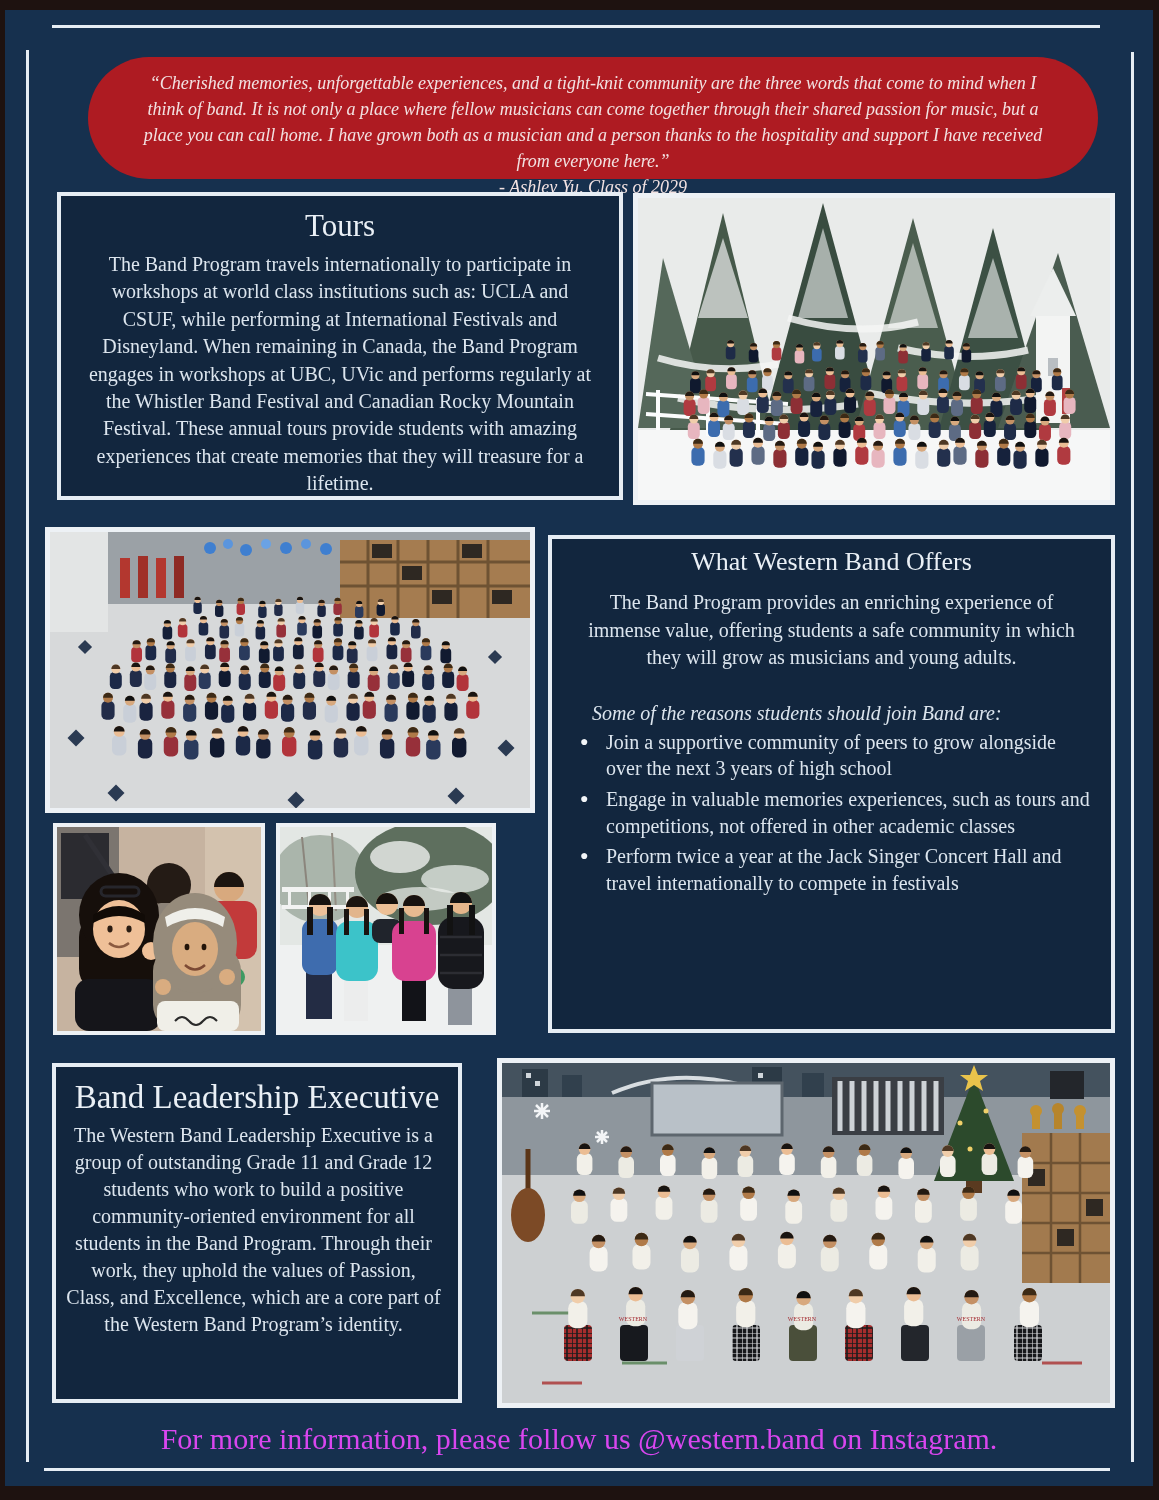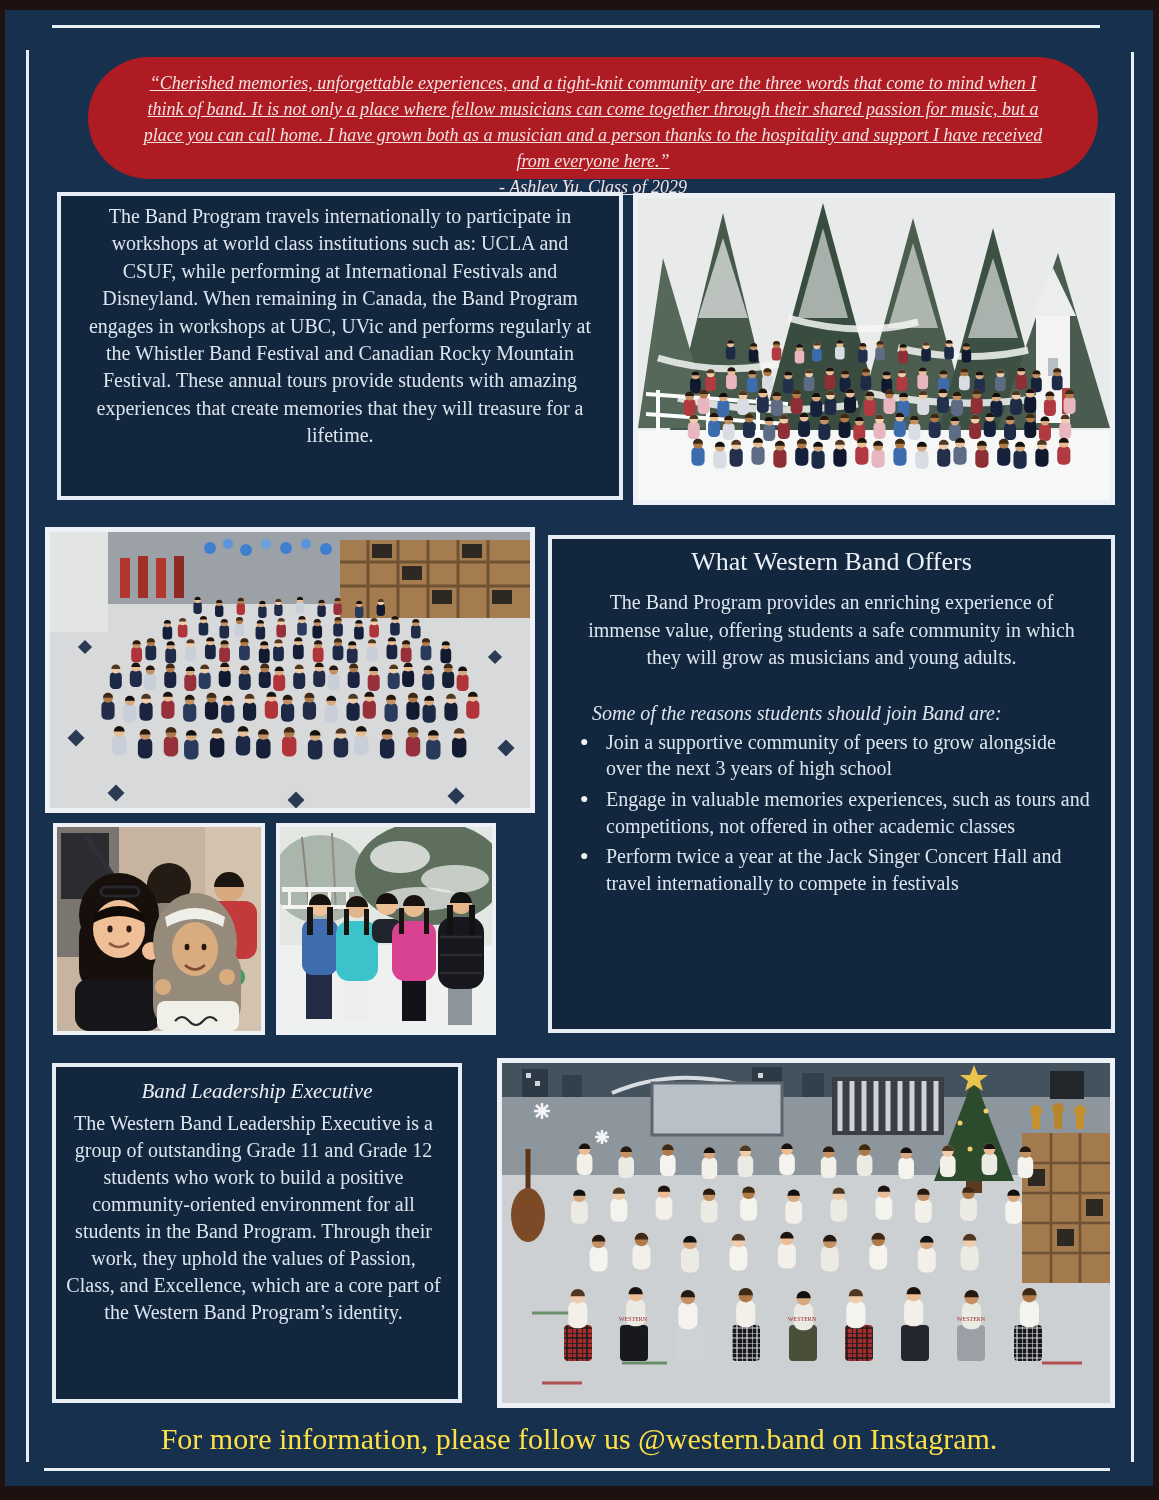--- a/index.html
+++ b/index.html
@@ -7,73 +7,74 @@
         font-family:"Liberation Serif","DejaVu Serif",serif;overflow:hidden;}
   .canvas{position:absolute;left:5px;top:10px;width:1148px;height:1476px;background:#16304E;overflow:hidden;}
   .line{position:absolute;background:#E6EDF4;}
   #line-top{left:47px;top:15px;width:1048px;height:3px;}
   #line-left{left:21px;top:40px;width:3px;height:1412px;}
   #line-right{left:1126px;top:42px;width:3px;height:1410px;}
   #line-bottom{left:39px;top:1458px;width:1066px;height:3px;}
 
   .quote-box{position:absolute;left:83px;top:47px;width:1010px;height:122px;background:#AE1B22;
              border-radius:62px;color:#F2E2E2;text-align:center;font-style:italic;
-             font-size:18px;line-height:1.45;padding:0;box-sizing:border-box;text-decoration:underline;}
+             font-size:18px;line-height:1.45;padding:0;box-sizing:border-box;}
   .quote-inner{padding:13px 52px 0 52px;}
 
   .panel{position:absolute;background:#12263E;border:4px solid #E6EDF4;box-sizing:content-box;color:#DCE5EE;}
   .panel h2{margin:0;text-align:center;font-weight:normal;color:#EAF0F6;}
   .panel p{margin:0;text-align:center;}
 
   #tours{left:52px;top:182px;width:558px;height:300px;}
   #tours h2{font-size:31px;margin-top:12px;}
   #tours p{font-size:20px;line-height:1.37;padding:7px 22px 0 22px;}
 
   #offers{left:543px;top:525px;width:559px;height:490px;}
   #offers h2{font-size:26px;margin-top:8px;}
   #offers .intro{font-size:20px;line-height:1.38;padding:12px 28px 0 28px;}
   #offers .reasons{font-size:20px;padding:30px 20px 0 40px;text-align:left;font-style:italic;}
   #offers ul{list-style:none;margin:2px 0 0 8px;padding:0 18px 0 12px;}
   #offers li{position:relative;font-size:20px;line-height:1.33;padding:2px 0 2px 34px;text-align:left;}
   #offers li::before{content:"●";position:absolute;left:8px;top:6px;font-size:14px;color:#F2F5F8;}
 
   #leadership{left:47px;top:1053px;width:402px;height:332px;}
-  #leadership h2{font-size:21px;margin-top:12px;font-style:italic;}
+  #leadership h2{font-size:33px;margin-top:12px;}
   #leadership p{font-size:20px;line-height:1.35;padding:6px 16px 0 9px;}
 
   .photo{position:absolute;background:#ffffff;border:5px solid #EDF1F5;}
   .photo svg{display:block;}
   #photo-snow{left:628px;top:183px;}
   #photo-bandroom{left:40px;top:517px;}
   #photo-hearts{left:48px;top:813px;border-width:4px;}
   #photo-friends{left:271px;top:813px;border-width:4px;}
   #photo-leadership{left:492px;top:1048px;}
 
   .footer{position:absolute;left:0;top:1412px;width:1148px;text-align:center;
-          font-size:30px;color:#fde047;}
+          font-size:30px;color:#d946ef;}
 </style>
 </head>
 <body>
 
 <div class="page">
   <div class="canvas">
 
     <div class="line" id="line-top"></div>
     <div class="line" id="line-left"></div>
     <div class="line" id="line-right"></div>
     <div class="line" id="line-bottom"></div>
 
     <div class="quote-box">
       <div class="quote-inner">
         <span>“Cherished memories, unforgettable experiences, and a tight-knit community are the three words that come to mind when I think of band. It is not only a place where fellow musicians can come together through their shared passion for music, but a place you can call home. I have grown both as a musician and a person thanks to the hospitality and support I have received from everyone here.”</span><br>
         <span>- Ashley Yu, Class of 2029</span>
       </div>
     </div>
 
     <div class="panel" id="tours">
+      <h2>Tours</h2>
       <p>The Band Program travels internationally to participate in workshops at world class institutions such as: UCLA and CSUF, while performing at International Festivals and Disneyland. When remaining in Canada, the Band Program engages in workshops at UBC, UVic and performs regularly at the Whistler Band Festival and Canadian Rocky Mountain Festival. These annual tours provide students with amazing experiences that create memories that they will treasure for a lifetime.</p>
     </div>
 
     <div class="photo" id="photo-snow">
       <svg width="472" height="302" viewBox="0 0 472 302">
         <rect width="472" height="302" fill="#e9ebea"></rect>
         <g>
           <polygon points="30,240 85,15 140,240" fill="#46594a"></polygon>
           <polygon points="120,245 185,5 250,245" fill="#394c40"></polygon>
           <polygon points="215,240 275,20 335,240" fill="#4a5d4e"></polygon>

